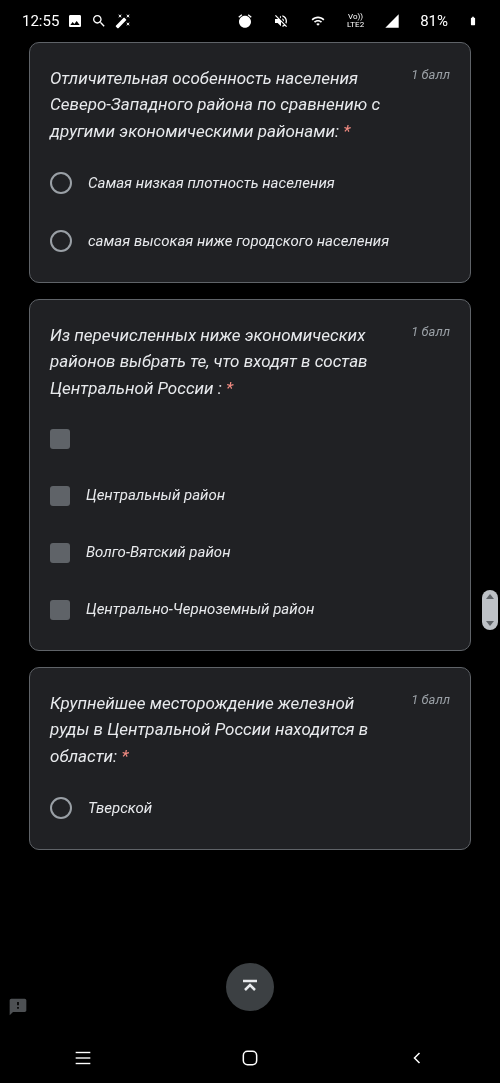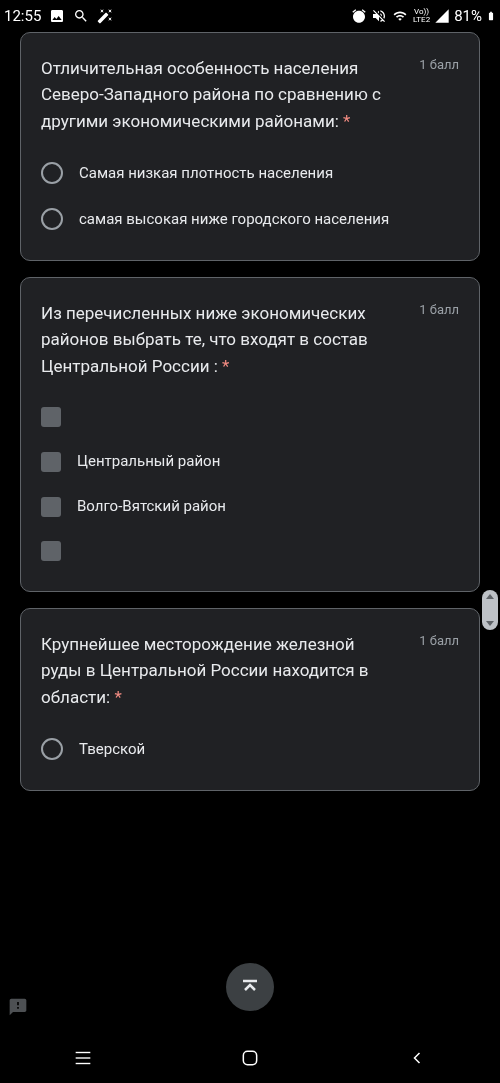--- a/index.html
+++ b/index.html
@@ -6,33 +6,34 @@
     body {
       width: 500px;
       height: 1083px;
       background: #000;
       font-family: Roboto, Arial, sans-serif;
       color: #e8eaed;
       overflow: hidden;
       position: relative;
     }
     .status-bar {
-      height: 32px;
+      height: 42px;
       display: flex;
       justify-content: space-between;
       align-items: center;
-      padding: 0 4px;
+      padding: 0 22px;
       font-size: 15px;
       color: #fff;
     }
     .status-left { display: flex; align-items: center; gap: 8px; }
-    .status-right { display: flex; align-items: center; gap: 4px; justify-content: flex-end; }
+    .status-right { display: flex; align-items: center; gap: 20px; justify-content: flex-end; }
     .status-icon { display: inline-flex; align-items: center; }
     .content {
-      padding: 0 20px;
+      padding: 0 29px;
+      font-style: italic;
     }
     .card {
       background: #202124;
       border: 1px solid #5f6368;
       border-radius: 10px;
       padding: 22px 20px;
       margin-bottom: 16px;
     }
     .question-header {
       display: flex;
@@ -48,21 +49,21 @@
       padding-right: 6px;
     }
     .points {
       font-size: 13px;
       color: #9aa0a6;
       white-space: nowrap;
       margin-left: 22px;
       margin-top: 2px;
     }
     .required { color: #f28b82; }
-    .options { display: flex; flex-direction: column; gap: 8px; }
+    .options { display: flex; flex-direction: column; gap: 20px; }
     .option {
       display: flex;
       align-items: center;
       gap: 16px;
       padding: 8px 0;
       cursor: pointer;
     }
     .radio {
       width: 22px;
       height: 22px;
@@ -228,20 +229,21 @@
       <div class="option">
         <div class="checkbox"></div>
         <div class="option-label">Центральный район</div>
       </div>
       <div class="option">
         <div class="checkbox"></div>
         <div class="option-label">Волго-Вятский район</div>
       </div>
       <div class="option">
         <div class="checkbox"></div>
+        <div class="option-label">Центрально-Черноземный район</div>
       </div>
     </div>
   </div>
 
   <div class="card">
     <div class="question-header">
       <div class="question-text"><span>Крупнейшее месторождение железной руды в Центральной России находится в области: </span><span class="required">*</span></div>
       <div class="points">1 балл</div>
     </div>
     <div class="options">

